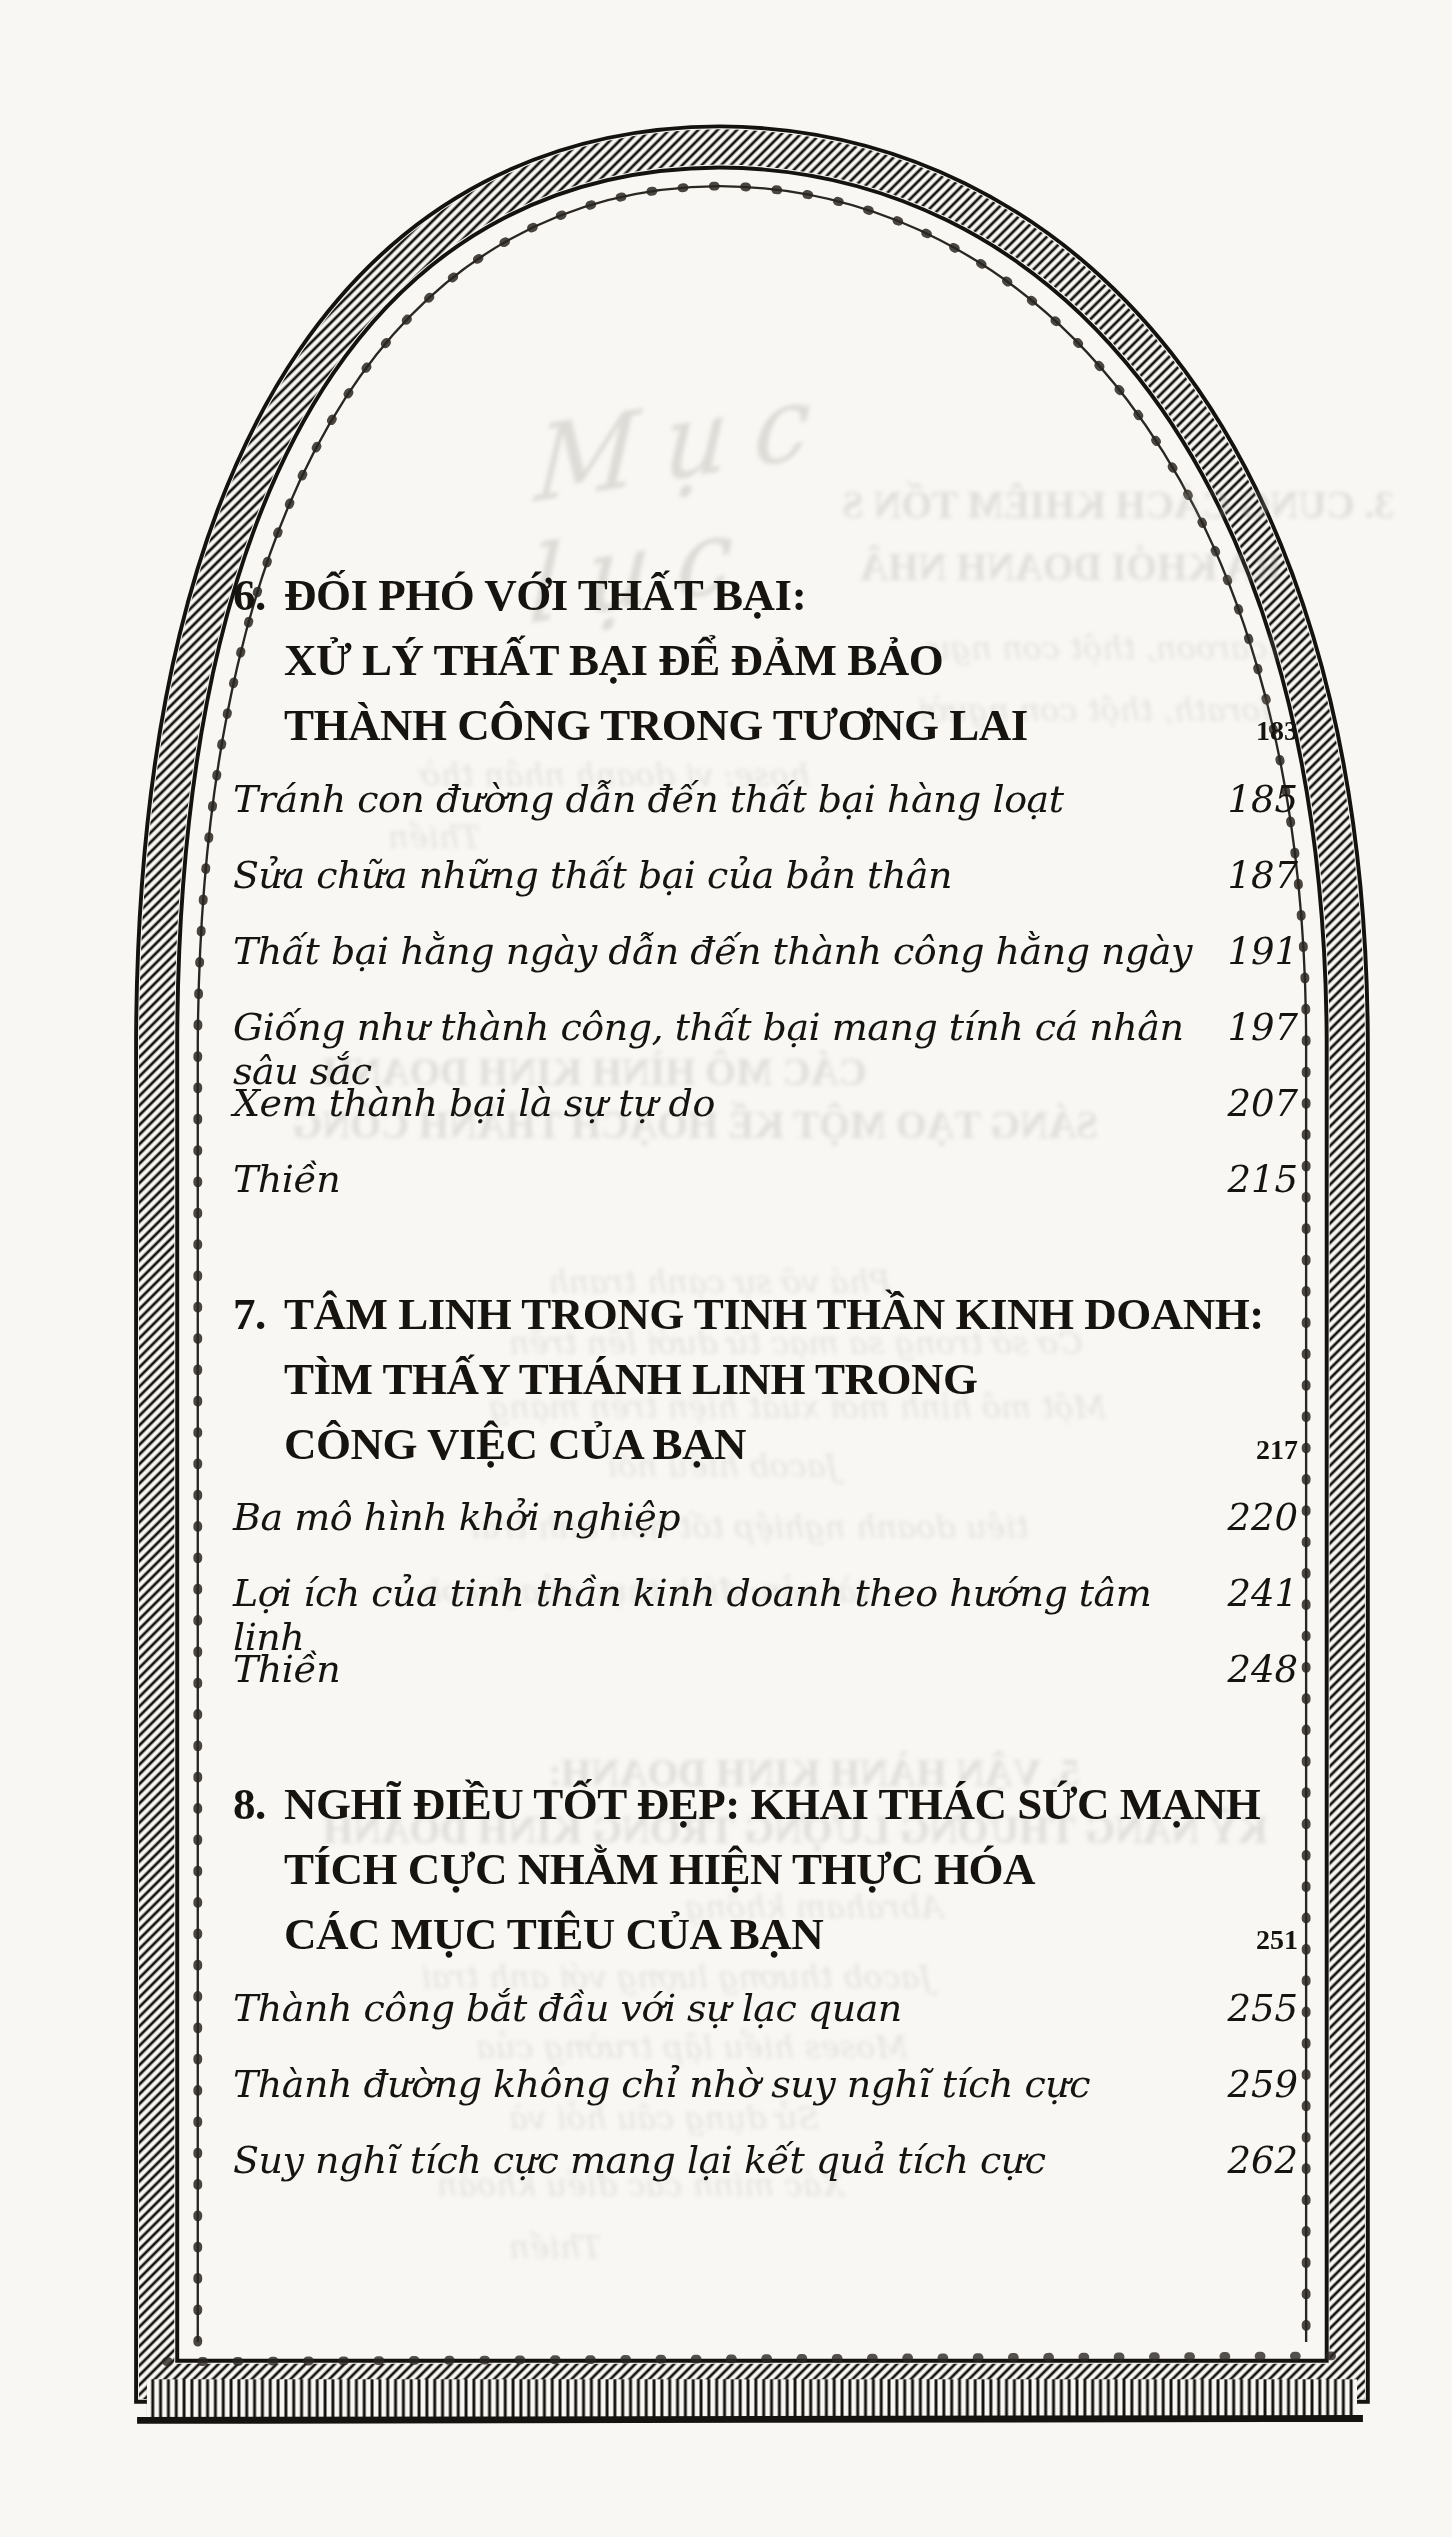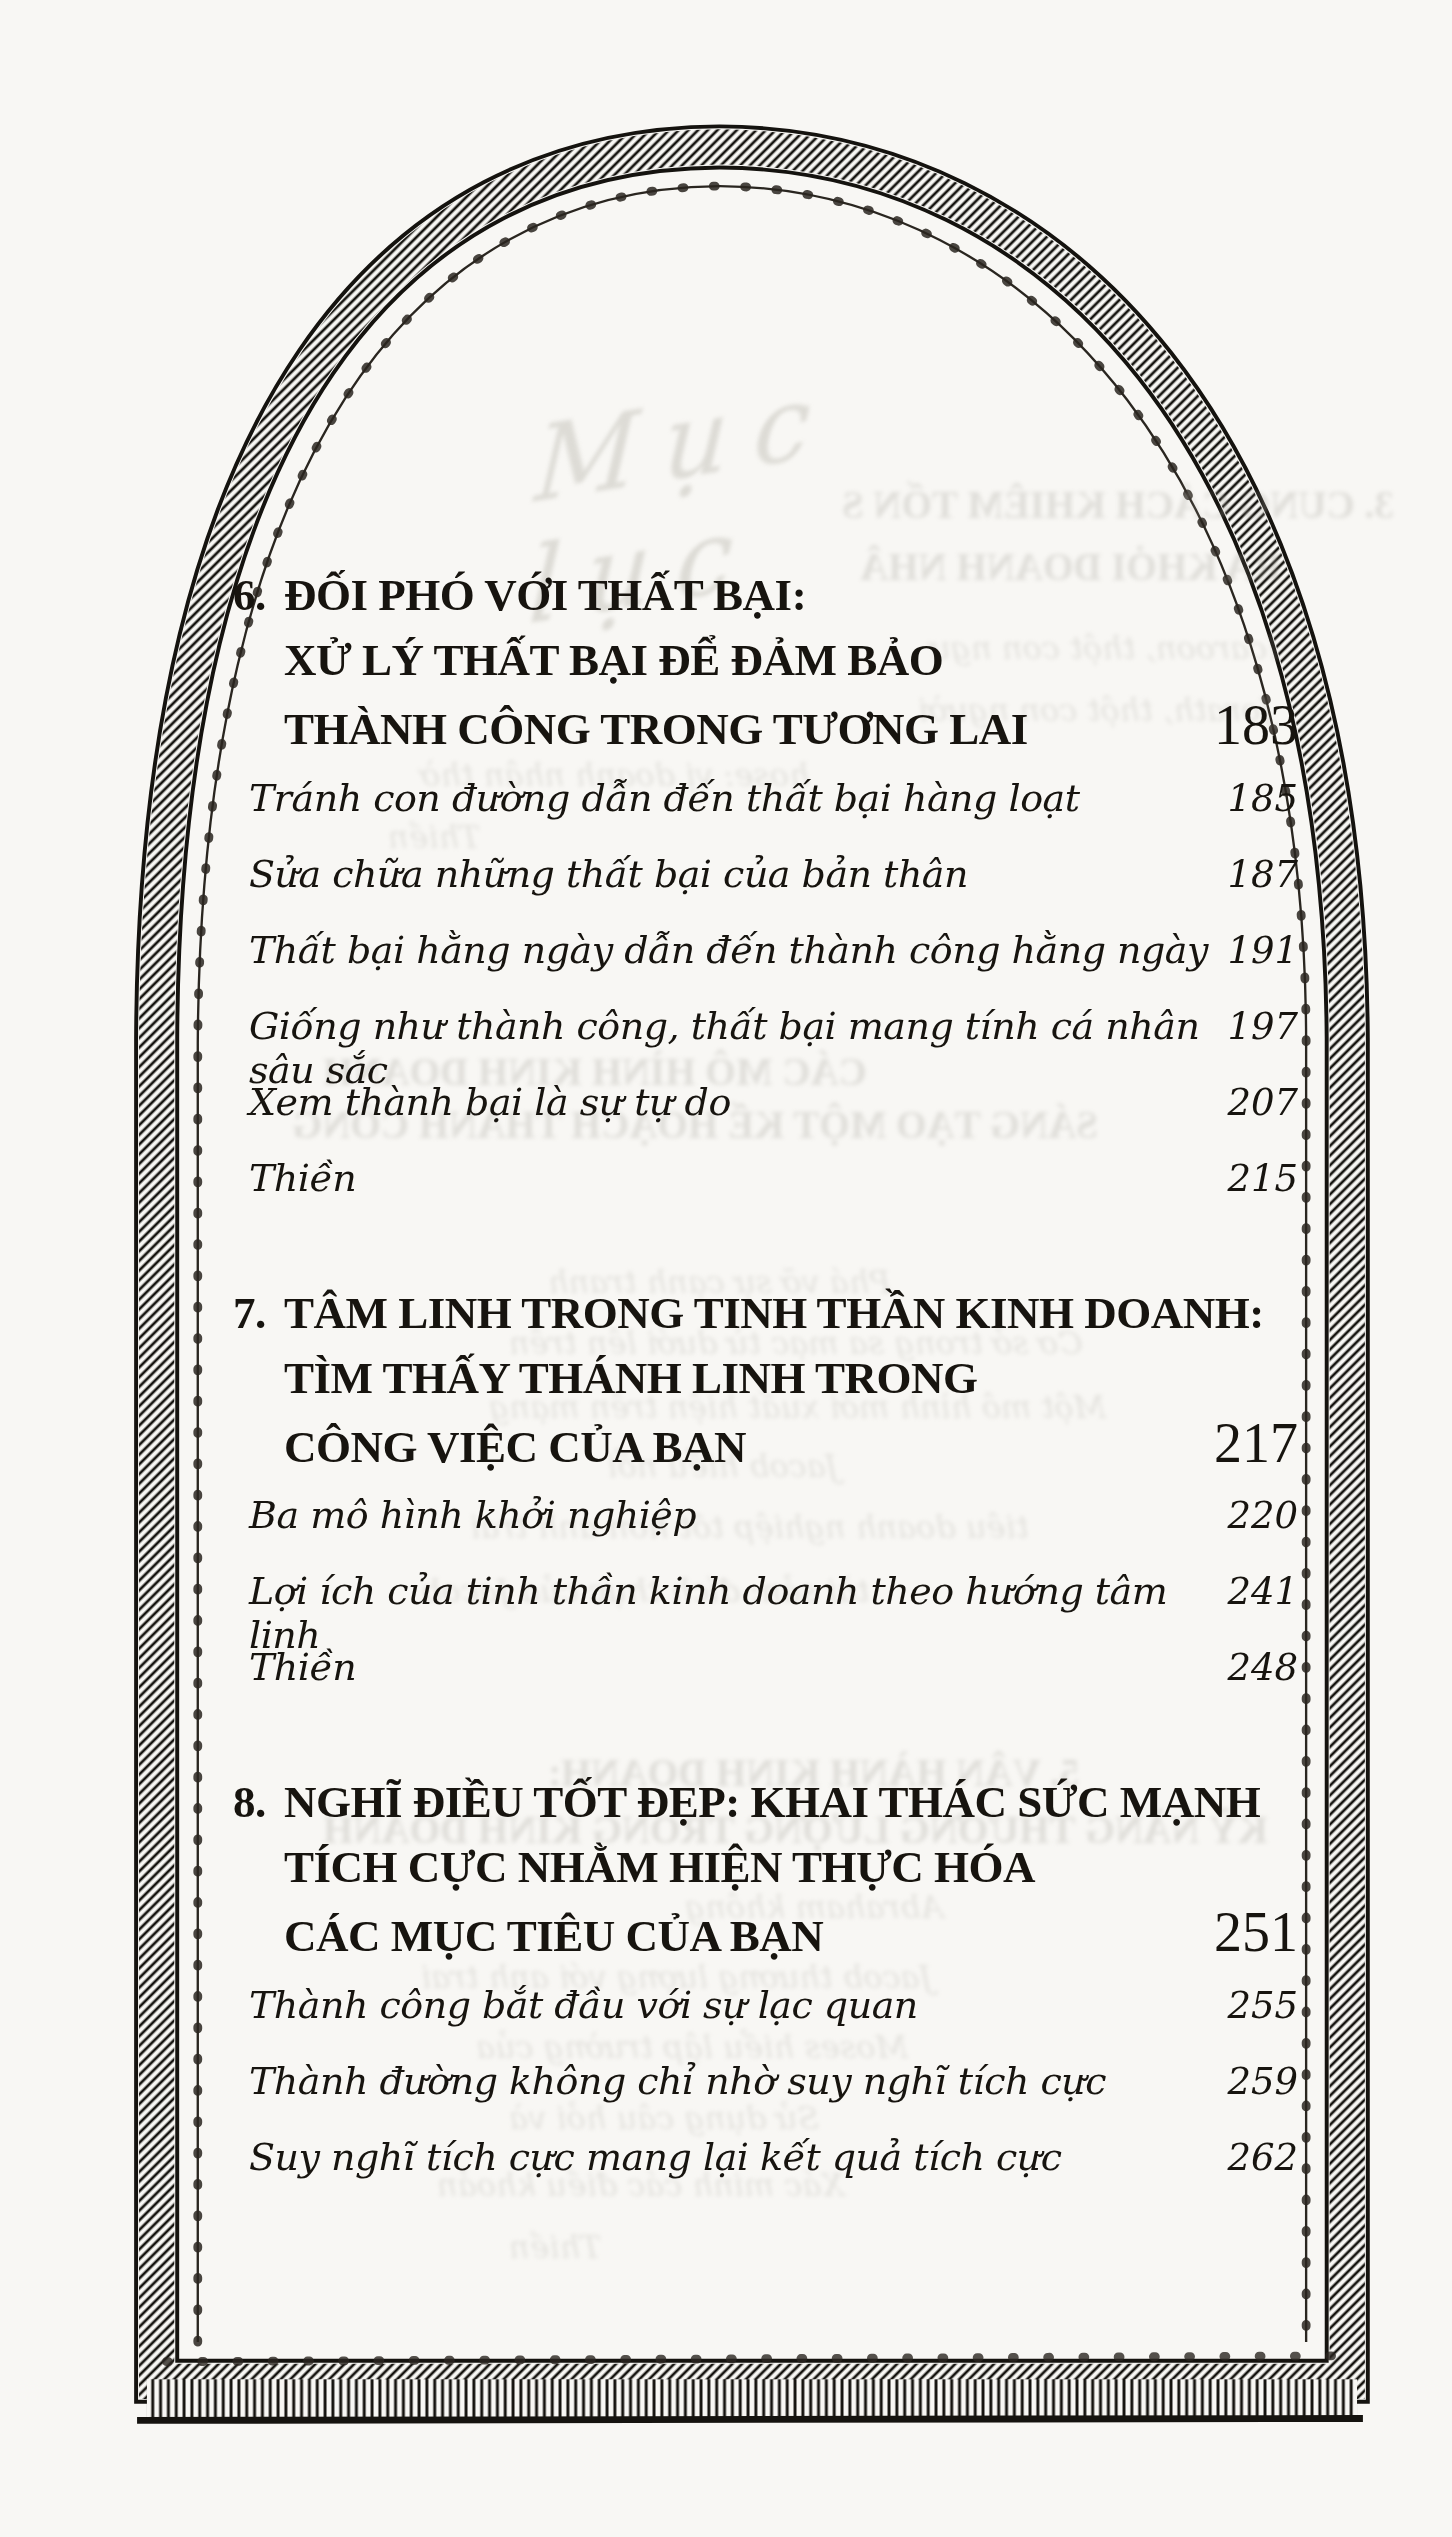--- a/index.html
+++ b/index.html
@@ -57,23 +57,23 @@
     padding-left:51px;
     display:flex;
     justify-content:space-between;
     align-items:baseline;
     font-weight:bold;
     font-size:45px;
     line-height:65px;
     letter-spacing:-0.5px;
   }
   .head-num { position:absolute; left:0; top:0; }
-  .head-page { font-weight:normal; font-size:56px; letter-spacing:0; }
-
-  .entries { margin-top:13.7px;margin-left:16px; }
+  .head-page { font-weight:bold; font-size:28px; letter-spacing:0; }
+
+  .entries { margin-top:13.7px; }
   .entry-row {
     display:flex;
     justify-content:space-between;
     align-items:baseline;
     height:76px;
     font-family:"DejaVu Serif", serif;
     font-style:italic;
     font-size:38px;
   }
   .entry-label { letter-spacing:-0.5px; }

